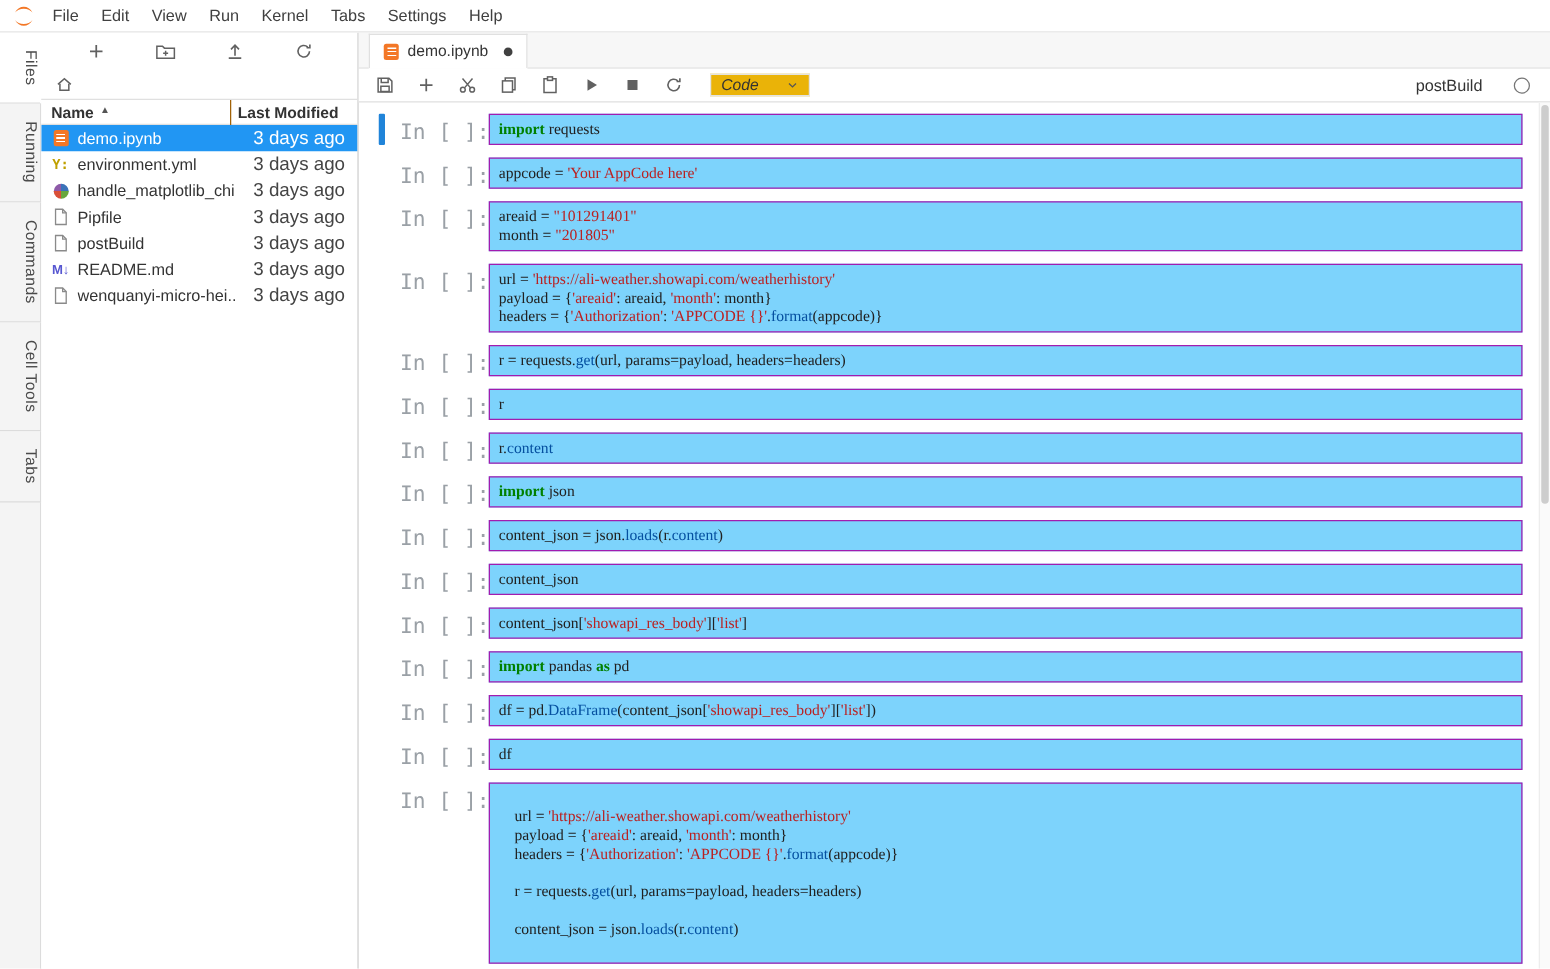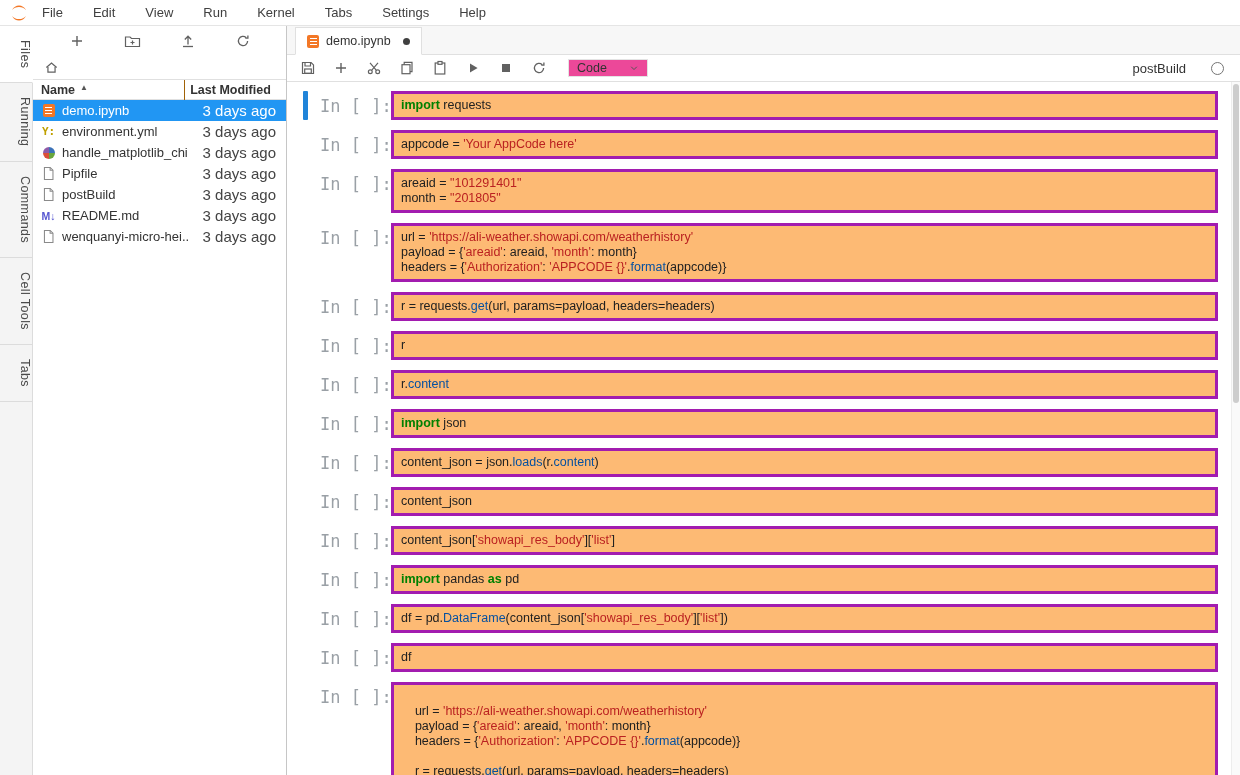--- a/index.html
+++ b/index.html
@@ -3,21 +3,21 @@
 <meta charset="utf-8">
 <style>
   * { box-sizing: border-box; margin: 0; padding: 0; }
   html,body { width:1240px; height:775px; overflow:hidden; }
   body { font-family:"Liberation Sans", sans-serif; background:#fff; color:#333; position:relative; }
 
   
   .menubar { position:absolute; top:0; left:0; right:0; height:26px; background:#fff;
              border-bottom:1px solid #e5e5e5; display:flex; align-items:center; z-index:10; }
   .logo { width:28px; display:flex; justify-content:center; align-items:center; margin-left:5px; cursor:pointer; }
-  .menu-items { display:flex;gap:12px; }
+  .menu-items { display:flex; }
   .menu-item { padding:0 9px; font-size:13px; line-height:25px; color:#404040; cursor:pointer; }
 
   
   .side-strip { position:absolute; top:26px; left:0; width:33px; bottom:0; background:#f4f4f4; display:flex; flex-direction:column; }
   .side-tab { writing-mode:vertical-rl; width:33px; padding:14px 0; font-size:12.5px; color:#4a4a4a;
               border-right:1px solid #dcdcdc; border-bottom:1px solid #dcdcdc; text-align:center;
               cursor:pointer; background:#f4f4f4; letter-spacing:.4px; }
   .side-tab.active { background:#fff; border-right-color:#fff; }
   .side-strip .filler { flex:1; border-right:1px solid #dcdcdc; }
 
@@ -56,36 +56,36 @@
   .doc-tab { height:28px; margin-left:8px; margin-bottom:-1px; background:#fff;
              border:1px solid #e0e0e0; border-bottom:1px solid #fff;
              display:flex; align-items:center; padding:0 11px; gap:7px; font-size:12.5px; color:#333; cursor:pointer; }
   .nb-icon { position:relative; width:12px; height:13px; background:#f37726; border-radius:2px; }
   .nb-icon::after { content:""; position:absolute; left:2.5px; right:2.5px; top:3px; height:7px;
                     background:repeating-linear-gradient(to bottom,#fff 0 1px, transparent 1px 3px); }
   .mod-dot { width:7px; height:7px; border-radius:50%; background:#404040; margin-left:5px; }
 
   .nb-toolbar { height:27px; display:flex; align-items:center; gap:13px; padding:0 11px;
                 border-bottom:1px solid #e0e0e0; background:#fff; }
-  .cell-type { display:flex; align-items:center; gap:22px; border:1px solid #e3e3e3; background:#ec4899;
-               padding:1px 8px; font-size:12.5px; color:#333; margin-left:6px; cursor:pointer; }
+  .cell-type { display:flex; align-items:center; gap:22px; border:1px solid #e3e3e3; background:#eab308;
+               padding:1px 8px; font-size:12.5px; color:#333; margin-left:6px; cursor:pointer;font-style:italic; }
   .tb-spacer { flex:1; }
   .kernel-name { font-size:13px; color:#333; margin-right:12px; }
   .kernel-status { width:13px; height:13px; border-radius:50%; border:1.5px solid #757575;
                    margin-right:5px; background:#fff; cursor:pointer; }
 
   
   .nb-content { flex:1; overflow:hidden; padding-top:9px; position:relative; }
   .cell { display:flex; margin:0 22px 10px 16px; }
   .collapser { width:5px; border-radius:1px; background:transparent; margin-right:12px; align-self:stretch; flex:none; cursor:pointer; }
   .cell.selected .collapser { background:#2084d9; }
   .prompt { font-family:"DejaVu Sans Mono",monospace; font-size:17px; color:#9aa0a6;
             width:62px; text-align:right; padding-top:5px; margin-right:9px; flex:none; white-space:pre; }
-  .cell-input { flex:1; border:3px solid #a21caf; background:#fdba74; padding:4px 7px;
-                font-family:Liberation Sans, sans-serif; font-size:12.5px; line-height:15px;
+  .cell-input { flex:1; border:1px solid #a21caf; background:#7dd3fc; padding:4px 7px;
+                font-family:Liberation Serif, serif; font-size:12.5px; line-height:15px;
                 color:#212121; overflow:hidden; cursor:text; }
   .codeline { white-space:pre; min-height:15px; }
   .tk-p { color:#212121; }
   .tk-k { color:#008000; font-weight:bold; }
   .tk-s { color:#ba2121; }
   .tk-f { color:#0550a0; }
   .tk-d { color:#0000e0; }
 
   .scrollbar { position:absolute; right:0; top:0; bottom:0; width:9px; background:#fafafa; border-left:1px solid #ededed; }
   .scroll-thumb { position:absolute; top:2px; left:1px; width:6px; height:46%; background:#cdcdcd; border-radius:3px; cursor:grab; }

